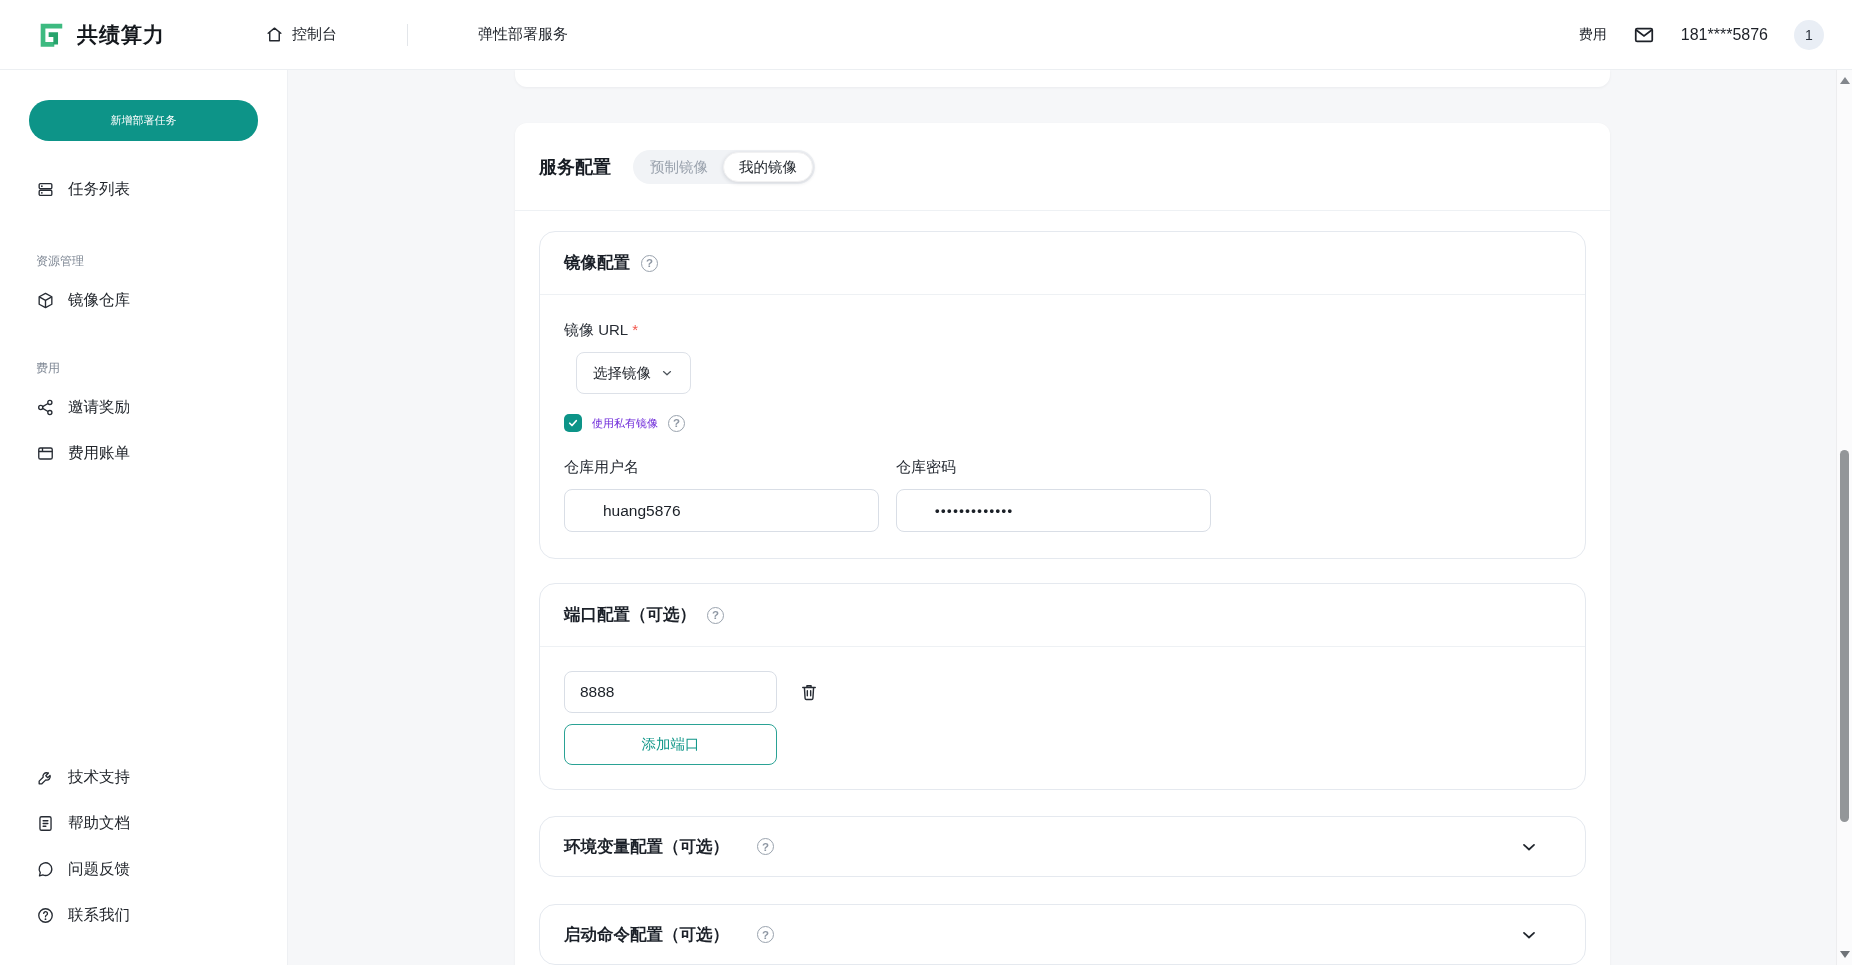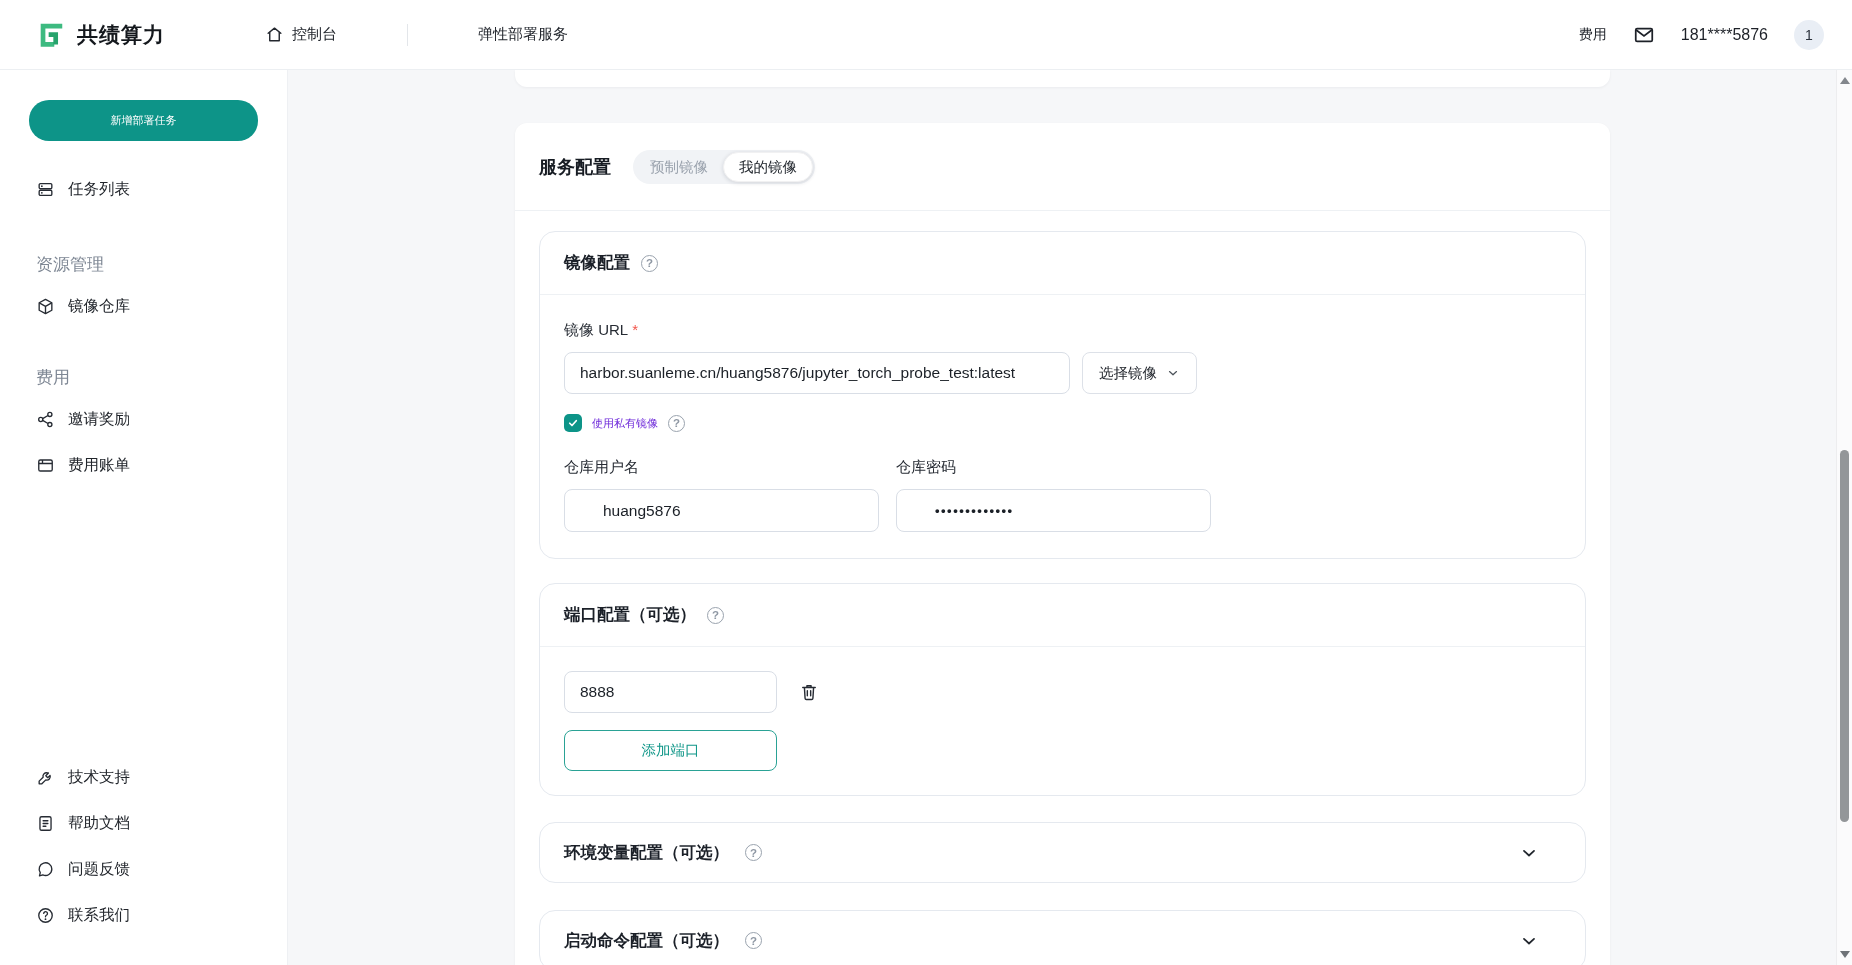--- a/index.html
+++ b/index.html
@@ -40,21 +40,21 @@
     width:100%; height:41px; border:none; border-radius:20px;
     background:#0d9488; color:#fff; font-size:11px; cursor:pointer;
     font-family:inherit;
   }
   .side-item {
     display:flex; align-items:center; gap:13px; height:32px;
     font-size:15.5px; color:#22262c; cursor:pointer; padding-left:7px;
   }
   .side-item svg { flex:0 0 auto; }
   .si-tasks { margin-top:32px; }
-  .side-section { margin-top:48px; font-size:17px; color:#7e8794; padding-left:7px; }
+  .side-section { margin-top:48px; font-size:12px; color:#7e8794; padding-left:7px; }
   .si-repo { margin-top:14px; }
   .sec-fee { margin-top:44px; }
   .si-invite { margin-top:14px; }
   .si-bill { margin-top:14px; }
   .side-footer { margin-top:auto; display:flex; flex-direction:column; gap:14px; }
 
   
   .main {
     position:absolute; top:70px; left:288px; right:0; bottom:0;
     background:#f6f7f9; overflow:hidden;
@@ -120,25 +120,25 @@
   .cred-col { width:315px; }
   .cred-col .input { width:100%; height:43px;padding-left:38px; }
   .pwd-input { font-size:13px; letter-spacing:1.5px; font-weight:700; }
 
   .mt24 { margin-top:24px; }
   .mt26 { margin-top:26px; }
   .mt27 { margin-top:27px; }
   .port-input { width:213px; }
   .icon-btn { background:none; border:none; margin-left:20px; cursor:pointer; padding:2px; }
   .add-port-btn {
-    margin-top:17px; width:213px; height:41px; border:1px solid #2aa295;
+    margin-top:11px; width:213px; height:41px; border:1px solid #2aa295;
     color:#13988a; background:#fff; border-radius:8px; font-size:14.5px;
     cursor:pointer; font-family:inherit;
   }
-  .collapse-panel { height:61px; display:flex; align-items:center; gap:16px; padding:0 24px; cursor:pointer; }
+  .collapse-panel { height:61px; display:flex; align-items:center; gap:28px; padding:0 24px; cursor:pointer; }
   .collapse-chevron { margin-left:auto; margin-right:22px; }
 
   
   .scrollbar {
     position:absolute; top:0; right:0; bottom:0; width:16px;
     background:#fbfbfc; border-left:1px solid #ededef; z-index:30;
   }
   .sb-arrow-up, .sb-arrow-down { position:absolute; left:3px; width:0; height:0;
     border-left:5px solid transparent; border-right:5px solid transparent; }
   .sb-arrow-up { top:7px; border-bottom:7px solid #83878d; }
@@ -296,21 +296,20 @@
             <span class="panel-title">镜像配置</span>
             <span class="help">?</span>
           </div>
           <div class="panel-divider"></div>
           <div class="panel-body">
             <div class="field-label">
               <span>镜像 URL</span>
               <span class="req">*</span>
             </div>
             <div class="row">
-              <input class="input url-input" type="text" value="harbor.suanleme.cn/huang5876/jupyter_torch_probe_test:latest" style="">
               <button class="select-btn">
                 <span>选择镜像</span>
                 <span>
                   <svg width="14" height="14" viewBox="0 0 24 24" fill="none" stroke="#4b5259" stroke-width="2.1" stroke-linecap="round" stroke-linejoin="round">
                     <path d="M6 9.5 12 15l6-5.5"></path>
                   </svg>
                 </span>
               </button>
             </div>
 

